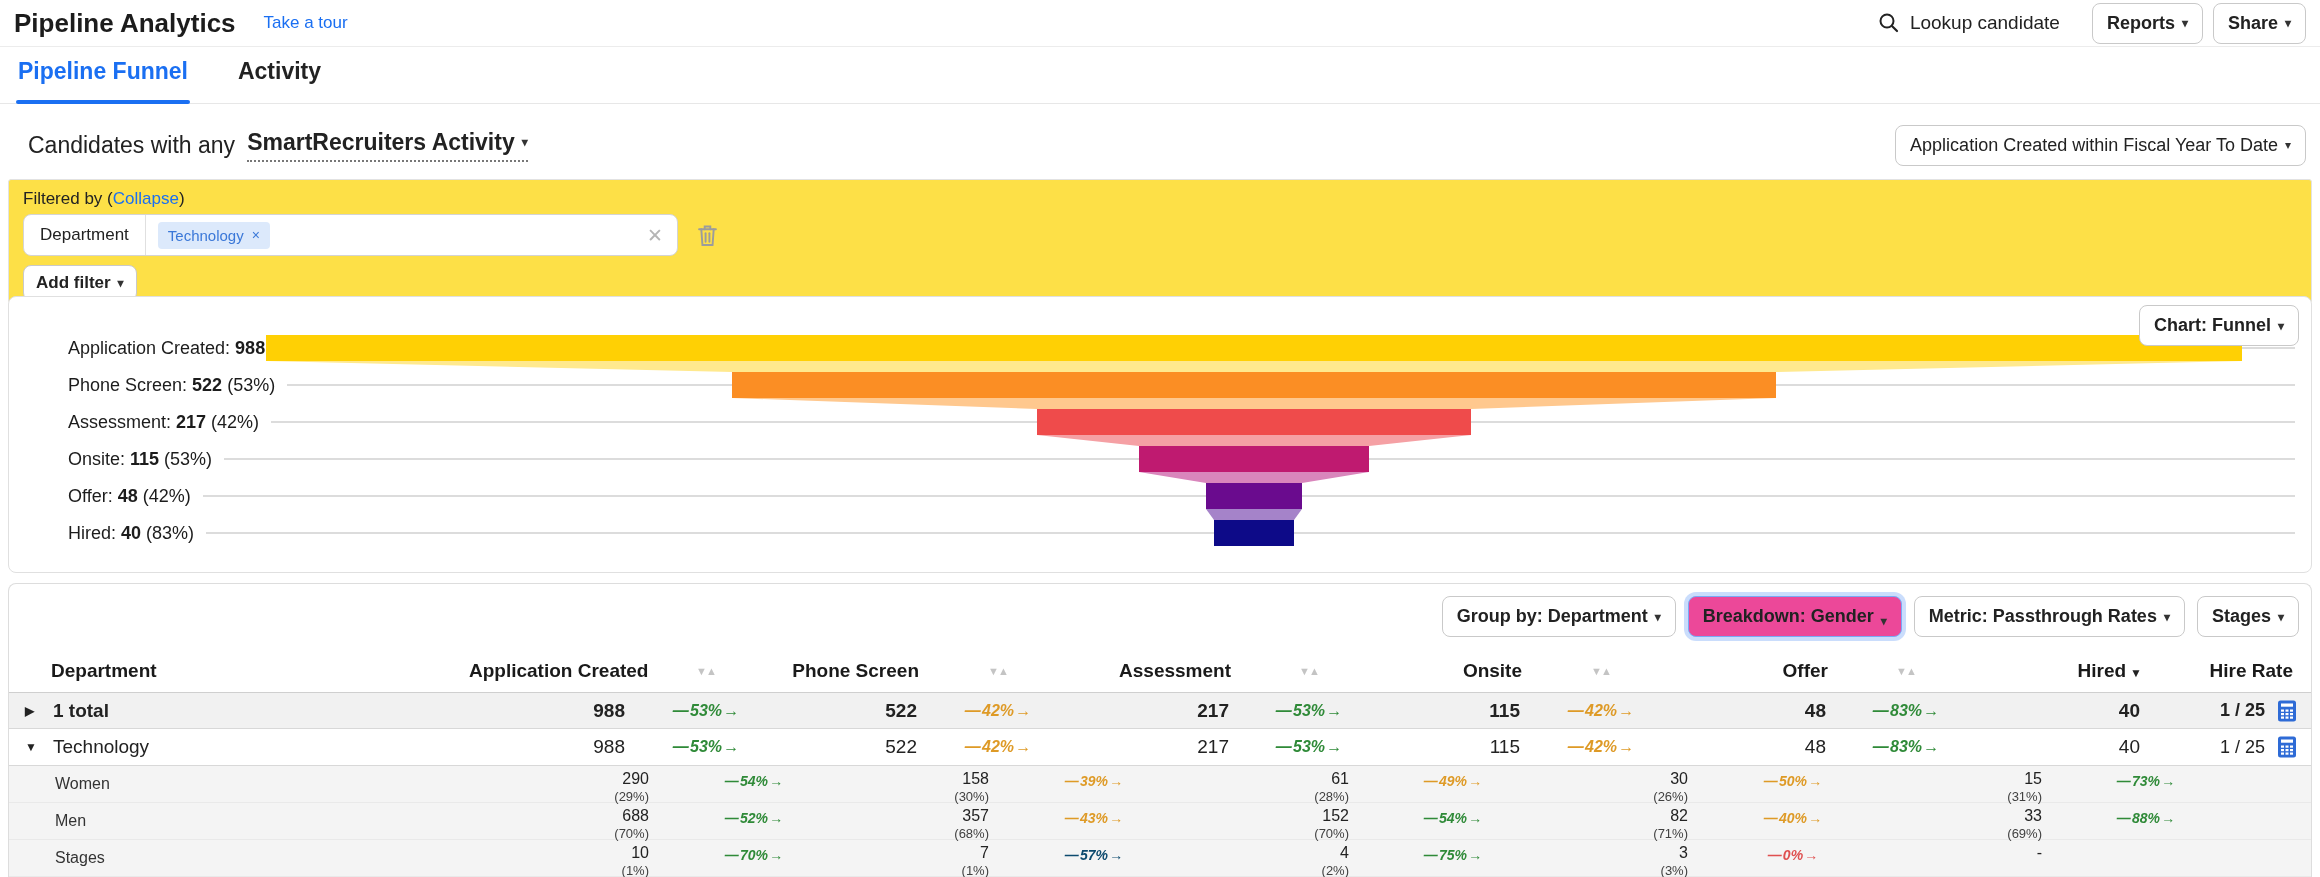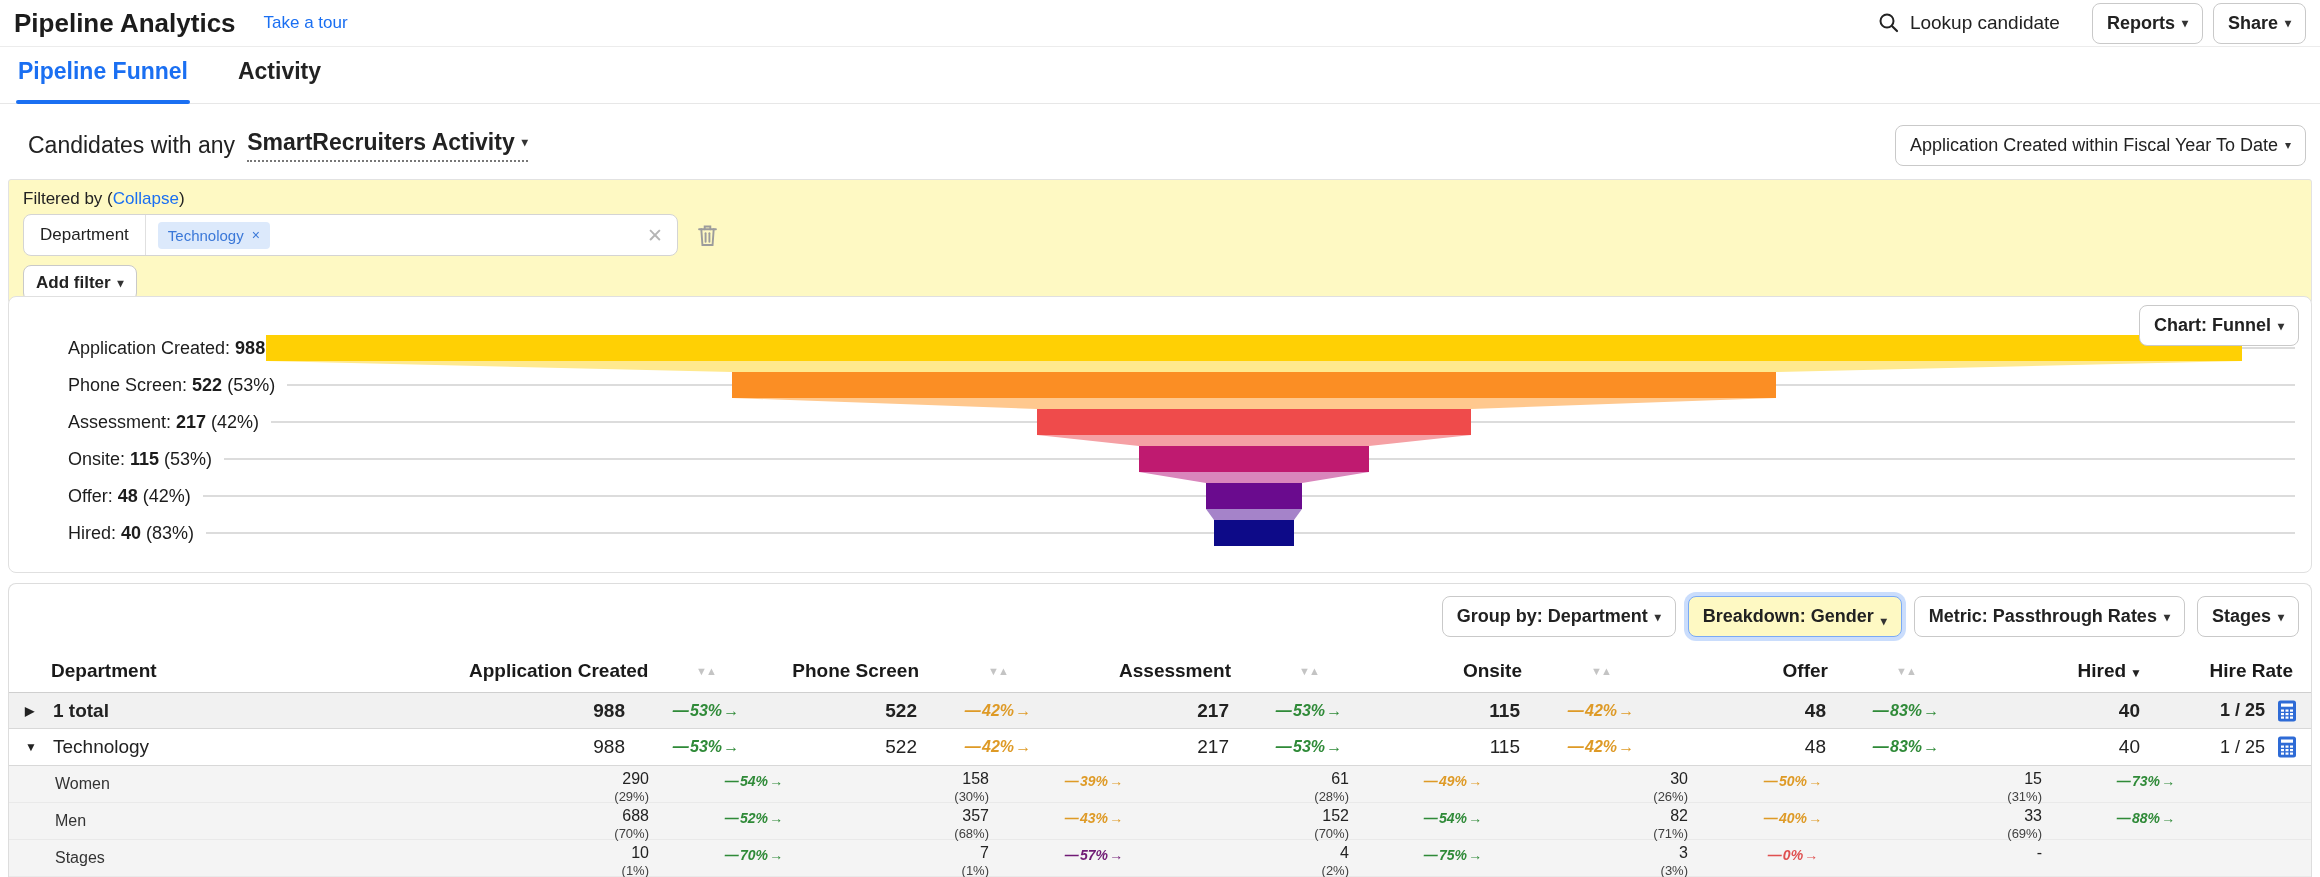--- a/index.html
+++ b/index.html
@@ -34,21 +34,21 @@
   
   .scoperow { position:absolute; top:116px; left:28px; right:14px; height:58px;
     display:flex; align-items:center; }
   .scope-prefix { font-size:23px; }
   .scope-selector { font-size:23px; font-weight:700; margin-left:12px; padding-bottom:4px;
     border-bottom:2px dotted #777; cursor:pointer; display:inline-flex; align-items:center; }
   .datebtn { font-size:18px; font-weight:500; }
 
   
   .filtercard { position:absolute; left:8px; right:8px; top:179px; height:124px;
-    background:#fef9c3; border:1px solid #e2e2e2; border-radius:3px; padding:7px 14px; }
+    background:#fde047; border:1px solid #e2e2e2; border-radius:3px; padding:7px 14px; }
   .filterline1 { font-size:17px; line-height:24px; }
   .link-blue { color:#1a6ff2; cursor:pointer; }
   .filterrow { display:flex; align-items:center; gap:16px; margin-top:3px; }
   .filterctrl { width:655px; height:42px; background:#fff; border:1px solid #d4d4d4; border-radius:8px;
     display:flex; align-items:center; }
   .fieldlabel { padding:0 16px; font-size:17px; align-self:stretch; display:flex; align-items:center;
     border-right:1px solid #e0e0e0; }
   .chip { margin-left:12px; background:#dce9fb; color:#3b78d8; border-radius:4px;
     padding:5px 10px; font-size:15px; display:inline-flex; align-items:center; gap:8px; }
   .chip .chip-x { font-size:14px; cursor:pointer; }
@@ -61,21 +61,21 @@
   .chartbtn { position:absolute; top:8px; right:12px; z-index:3; font-size:18px; }
   .frow { position:absolute; left:59px; right:16px; height:28px; display:flex; align-items:center; z-index:1; }
   .flabel { font-size:18px; white-space:nowrap; color:#1c1c1c; }
   .fline { flex:1; height:2px; background:#dcdcdc; margin-left:12px; }
   #funnel-svg { position:absolute; left:0; top:0; z-index:2; pointer-events:none; }
 
   
   .tablecard { position:absolute; left:8px; right:8px; top:583px; height:300px;
     background:#fff; border:1px solid #ddd; border-bottom:none; border-radius:8px 8px 0 0; overflow:hidden; }
   .controls { display:flex; justify-content:flex-end; gap:12px; padding:12px 12px 12px 0; }
-  .ctrl.focused { background:#fef9c3; border-color:#7aa9f5; box-shadow:0 0 0 4px rgba(66,133,244,.28);align-items:flex-end; }
+  .ctrl.focused { background:#ec4899; border-color:#7aa9f5; box-shadow:0 0 0 4px rgba(66,133,244,.28);align-items:flex-end; }
 
   .trow { display:grid;
     grid-template-columns:460px 162px 150px 142px 150px 162px 148px 143px 150px 156px 148px 166px minmax(0,1fr);
     align-items:center; }
   .thead { height:44px; border-bottom:1px solid #cfcfcf; font-size:19px; font-weight:700; color:#1a1a1a; }
   .hdr-dept { padding-left:42px; }
   .hv { text-align:right; padding-right:4px; white-space:nowrap; }
   .hp { text-align:center; font-size:11px; color:#c4c4c4; letter-spacing:-1px; cursor:pointer; }
   .hhr { text-align:right; padding-right:18px; }
   .sort-caret { font-size:12px; margin-left:4px; color:#222; }
@@ -449,21 +449,21 @@
         </div>
         <div class="vcell">
           <span>10</span>
           <span class="sub">(1%)</span>
         </div>
         <div class="pcell" style="color: rgb(47, 138, 56);">— 70% →</div>
         <div class="vcell">
           <span>7</span>
           <span class="sub">(1%)</span>
         </div>
-        <div class="pcell" style="color: #701a75;">— 57% →</div>
+        <div class="pcell" style="color: #0c4a6e;">— 57% →</div>
         <div class="vcell">
           <span>4</span>
           <span class="sub">(2%)</span>
         </div>
         <div class="pcell" style="color: rgb(47, 138, 56);">— 75% →</div>
         <div class="vcell">
           <span>3</span>
           <span class="sub">(3%)</span>
         </div>
         <div class="pcell" style="color: rgb(223, 80, 80);">— 0% →</div>

